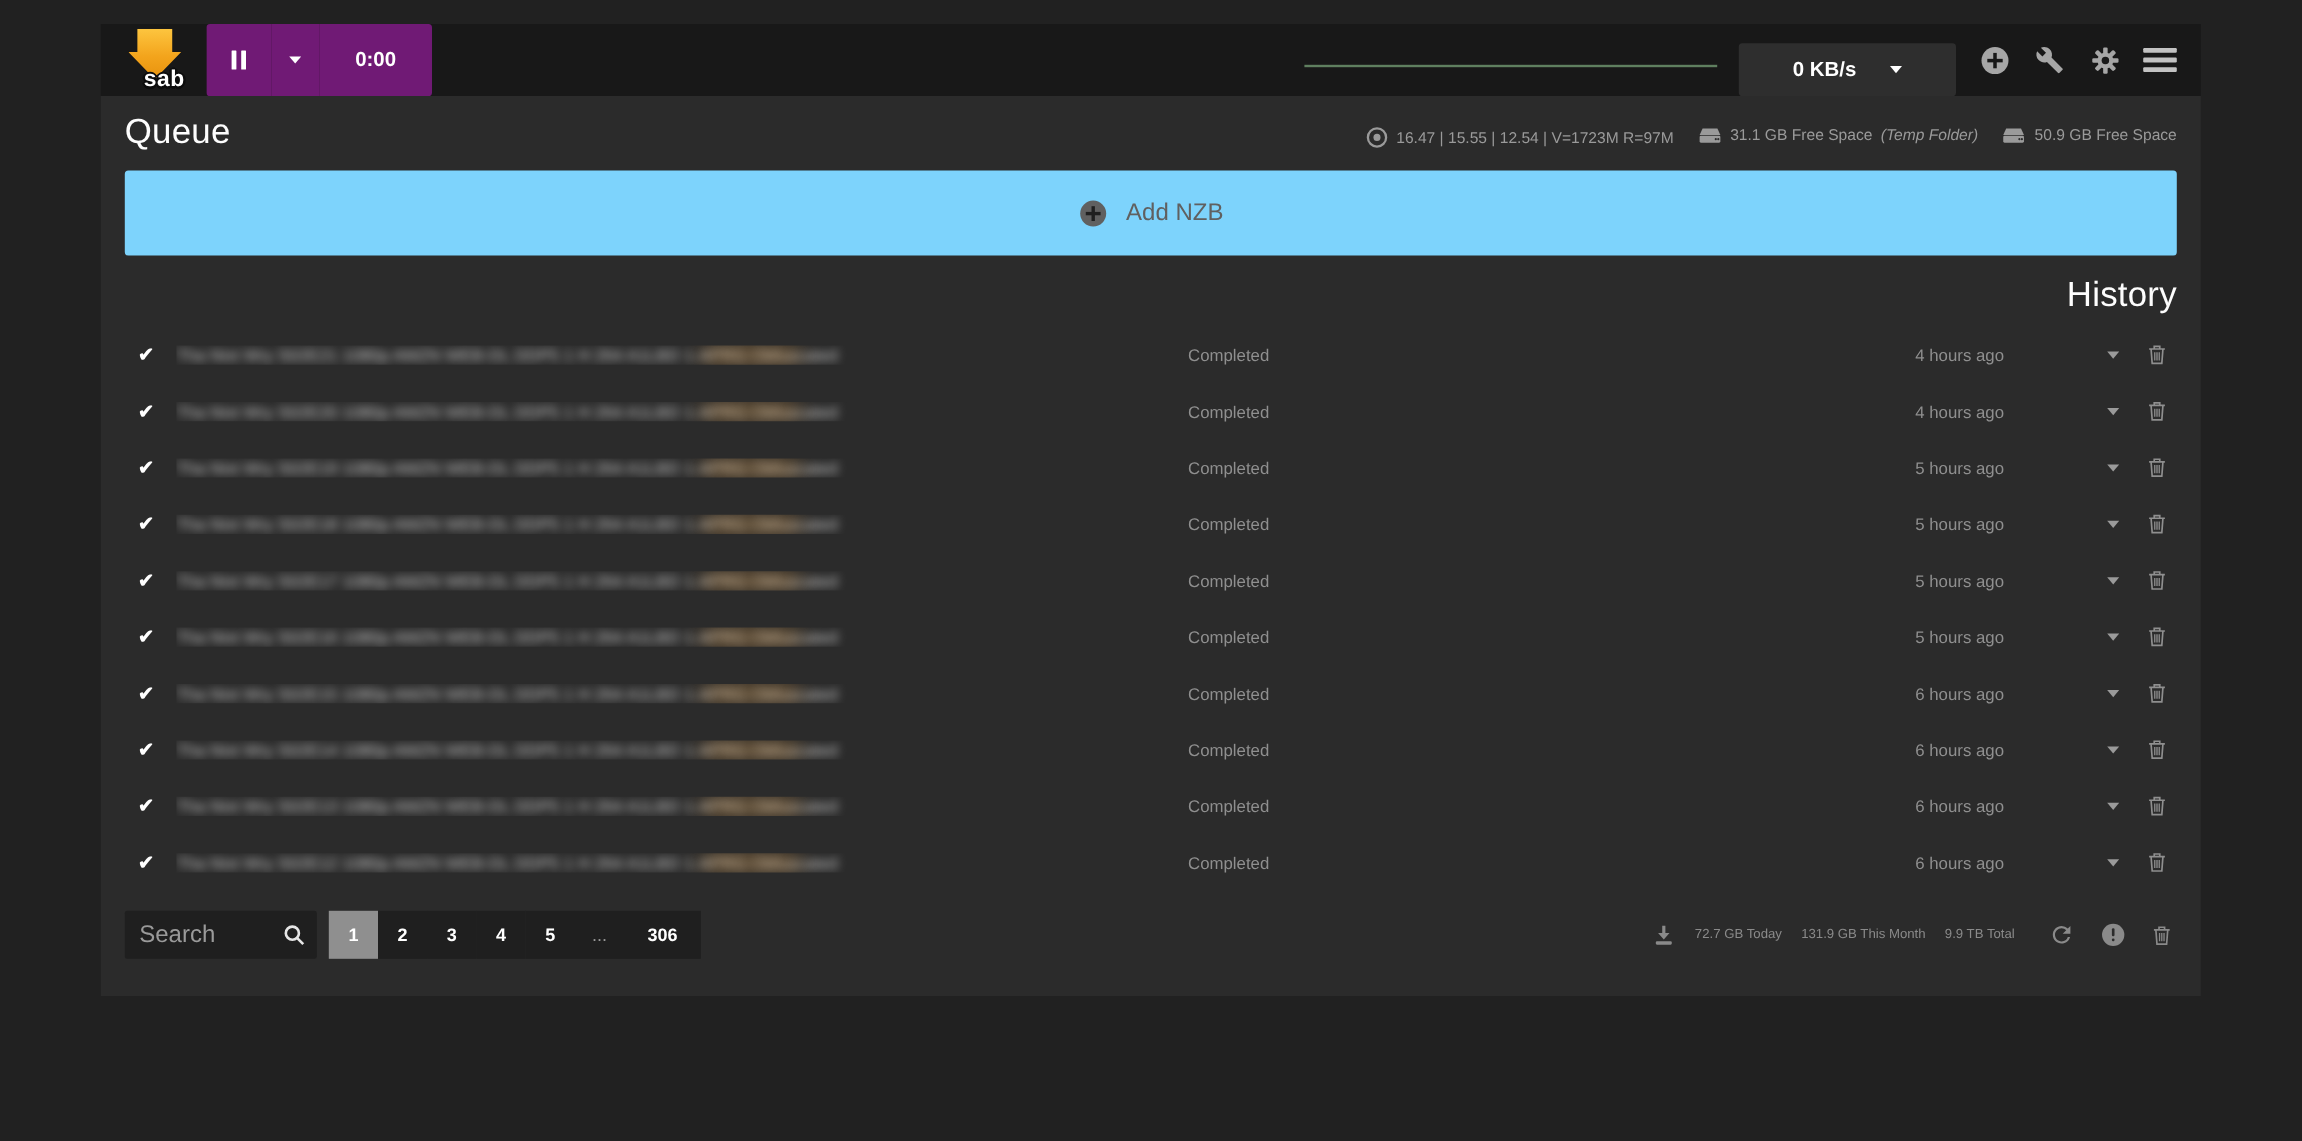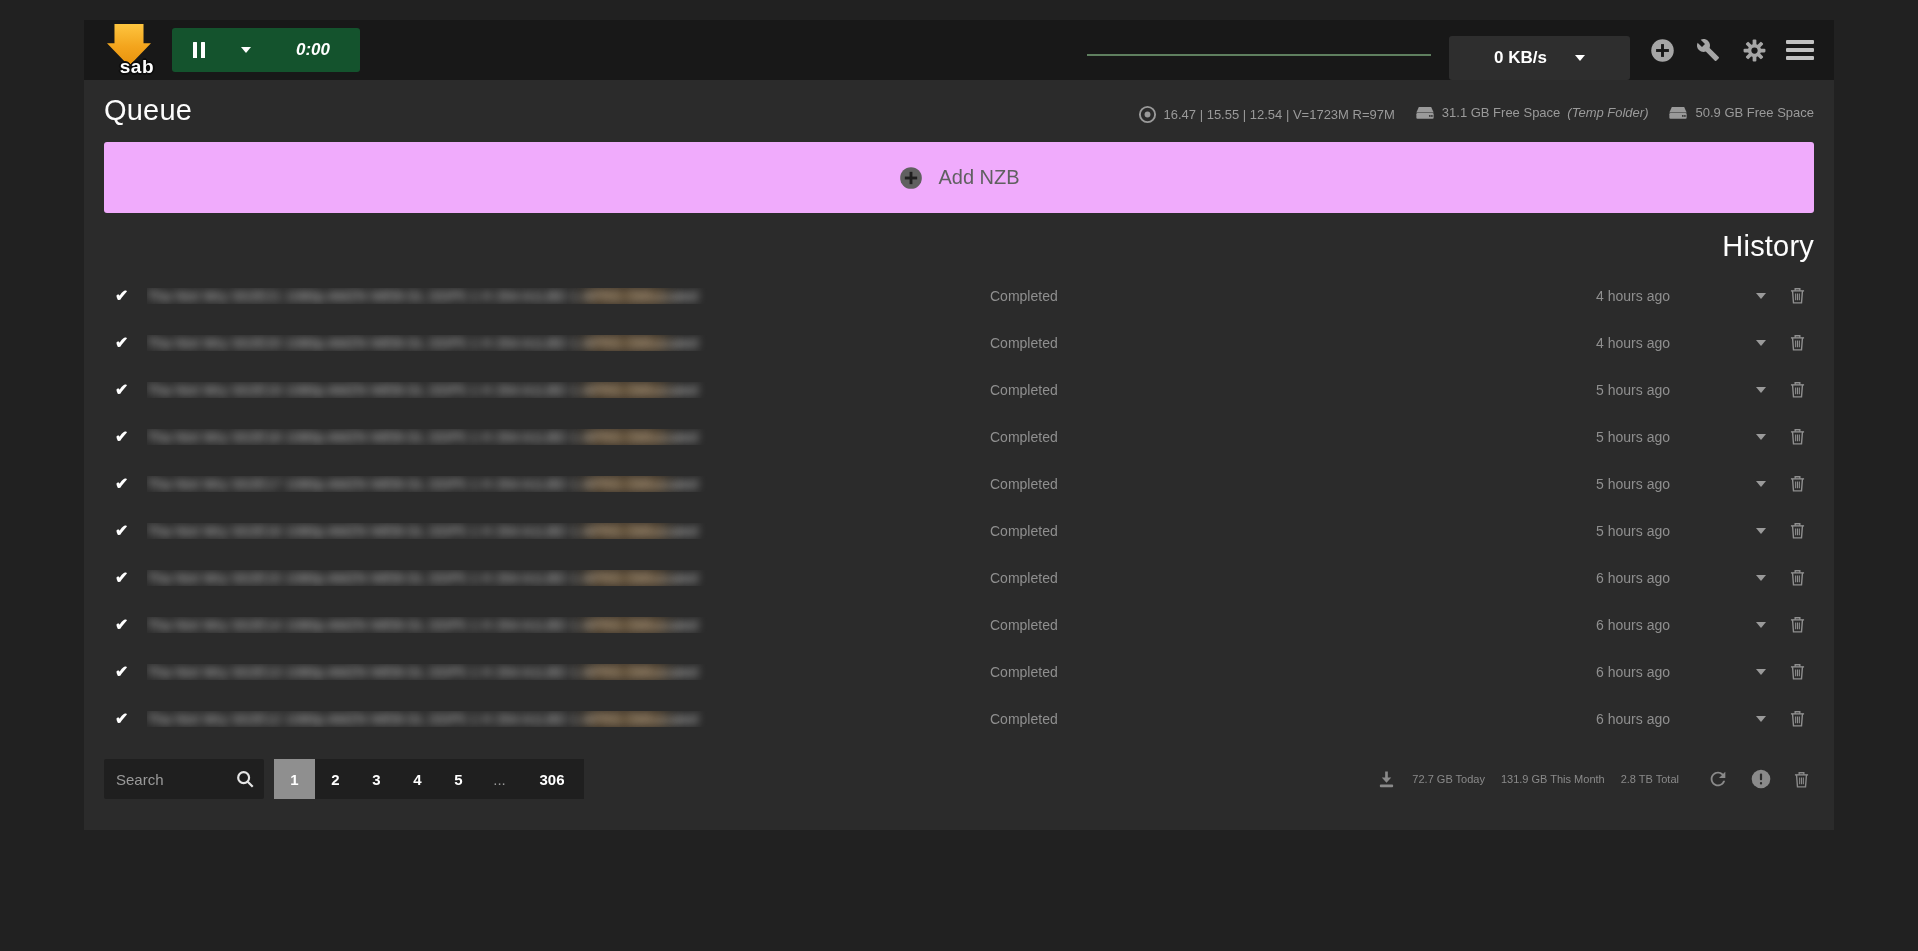--- a/index.html
+++ b/index.html
@@ -25,22 +25,22 @@
   }
   .logo-text {
     position:absolute; left:0; bottom:0; width:100%;
     font-size:19px; font-weight:800; color:#fff; text-align:right; line-height:22px;
     text-shadow:-2px 0 #0d0d0d, 2px 0 #0d0d0d, 0 -2px #0d0d0d, 0 2px #0d0d0d,
                 -1px -1px #0d0d0d, 1px 1px #0d0d0d, 1px -1px #0d0d0d, -1px 1px #0d0d0d;
     letter-spacing:.5px;
   }
   .nav-group { display:flex; margin-left:18px; border-radius:3px; overflow:hidden; }
   .nav-group button {
-    height:44px; background:#14532d; border:0; color:#fff; cursor:pointer;
-    display:flex; align-items:center; justify-content:center;font-style:italic;
+    height:60px; background:#701a75; border:0; color:#fff; cursor:pointer;
+    display:flex; align-items:center; justify-content:center;
   }
   .btn-pause { width:54px; gap:4px; }
   .pbar { width:4px; height:16px; background:#fff; border-radius:.5px; }
   .btn-caret { width:40px; }
   .btn-timer { width:94px; font-size:17px; font-weight:700; font-family:"Liberation Sans",sans-serif; }
   .caret { display:inline-block; width:0; height:0;
     border-left:5px solid transparent; border-right:5px solid transparent;
     border-top:6px solid currentColor; }
   .spacer { flex:1; }
   .sparkline { width:344px; height:2px; align-self:flex-start; margin-top:34px; margin-right:18px; }
@@ -60,21 +60,21 @@
   .main { background:#2b2b2b; padding:6px 20px 16px; height:750px; }
   h1 { font-size:29px; font-weight:500; color:#fdfdfd; margin:0; letter-spacing:.2px;text-align:right; }
   .queue-header { display:flex; align-items:flex-end; }
   .queue-header h1 { margin-top:8px; }
   .qstats { margin-left:auto; display:flex; align-items:flex-start; gap:20px;
             color:#9a9a9a; font-size:13px; padding-bottom:3px; }
   .qstat { display:flex; align-items:center; gap:7px; white-space:nowrap; }
   .qstat em { font-style:italic; }
 
   .add-nzb {
-    margin-top:15px; height:71px; background:#f0abfc; border-radius:3px;
+    margin-top:15px; height:71px; background:#7dd3fc; border-radius:3px;
     display:flex; align-items:center; justify-content:center; gap:14px;
     color:#606060; font-size:20px; cursor:pointer;
   }
 
   .history-title { margin:17px 0 9px; }
 
   .hrow {
     display:grid; grid-template-columns:43px 843px 1fr 130px 110px 34px;
     align-items:center; height:47px; font-size:14px;
   }
@@ -87,21 +87,21 @@
   .hstatus { color:#8f8f8f; }
   .htime   { color:#8f8f8f; text-align:right; }
   .hcaret  { display:flex; justify-content:flex-end; padding-right:14px; color:#9a9a9a; cursor:pointer; }
   .htrash  { display:flex; justify-content:center; cursor:pointer; }
 
   
   .hfooter { display:flex; align-items:center; margin-top:17px; height:40px; }
   .search-wrap { position:relative; }
   .search-wrap input {
     width:160px; height:40px; background:#1f1f1f; border:0; border-radius:2px;
-    color:#ddd; font-size:15px; padding:0 36px 0 12px; outline:none;
+    color:#ddd; font-size:20px; padding:0 36px 0 12px; outline:none;
     font-family:"Liberation Sans",sans-serif;
   }
   .search-wrap input::placeholder { color:#9a9a9a; }
   .search-ico { position:absolute; right:9px; top:10px; cursor:pointer; }
   .pager { display:flex; margin-left:10px; }
   .pager button {
     min-width:41px; height:40px; border:0; background:#1f1f1f; color:#fff;
     font-size:15px; font-weight:700; cursor:pointer; padding:0 8px;
     font-family:"Liberation Sans",sans-serif;
   }
@@ -455,21 +455,21 @@
         <button class="last">306</button>
       </div>
 
       <div class="fstats">
         <svg width="19" height="19" viewBox="0 0 20 20">
           <path fill="#8a8a8a" d="M8.6 1.5h2.8V8h3.6L10 13.5 5 8h3.6z"></path>
           <rect x="3" y="15.2" width="14" height="3" rx="1" fill="#8a8a8a"></rect>
         </svg>
         <span>72.7 GB Today</span>
         <span>131.9 GB This Month</span>
-        <span>2.8 TB Total</span>
+        <span>9.9 TB Total</span>
       </div>
 
       <div class="ficons">
         <span>
           <svg width="22" height="22" viewBox="0 0 24 24">
             <path fill="#8a8a8a" d="M17.65 6.35A7.958 7.958 0 0 0 12 4c-4.42 0-7.99 3.58-8 8s3.57 8 7.99 8c3.73 0 6.84-2.55 7.73-6h-2.08a5.99 5.99 0 0 1-5.65 4c-3.31 0-6-2.69-6-6s2.69-6 6-6c1.66 0 3.14.69 4.22 1.78L13 11h7V4l-2.35 2.35z"></path>
           </svg>
         </span>
         <span>
           <svg width="20" height="20" viewBox="0 0 20 20">

